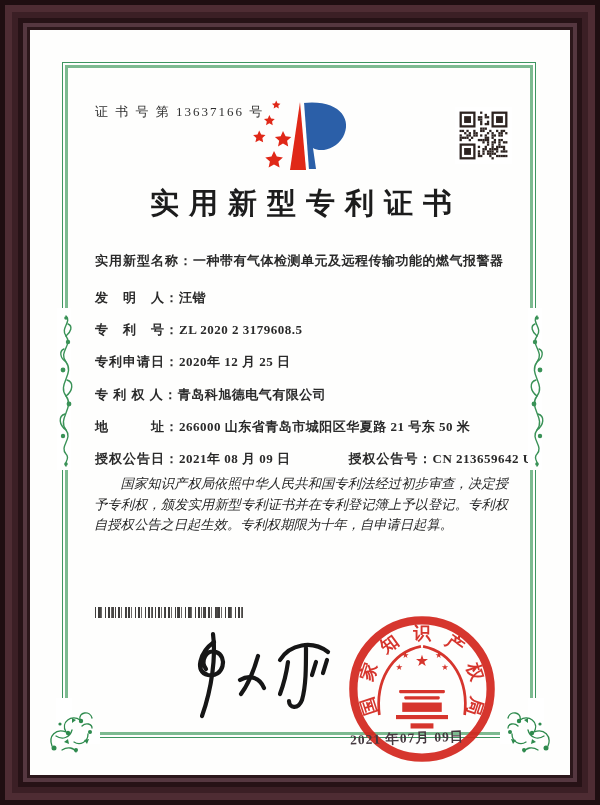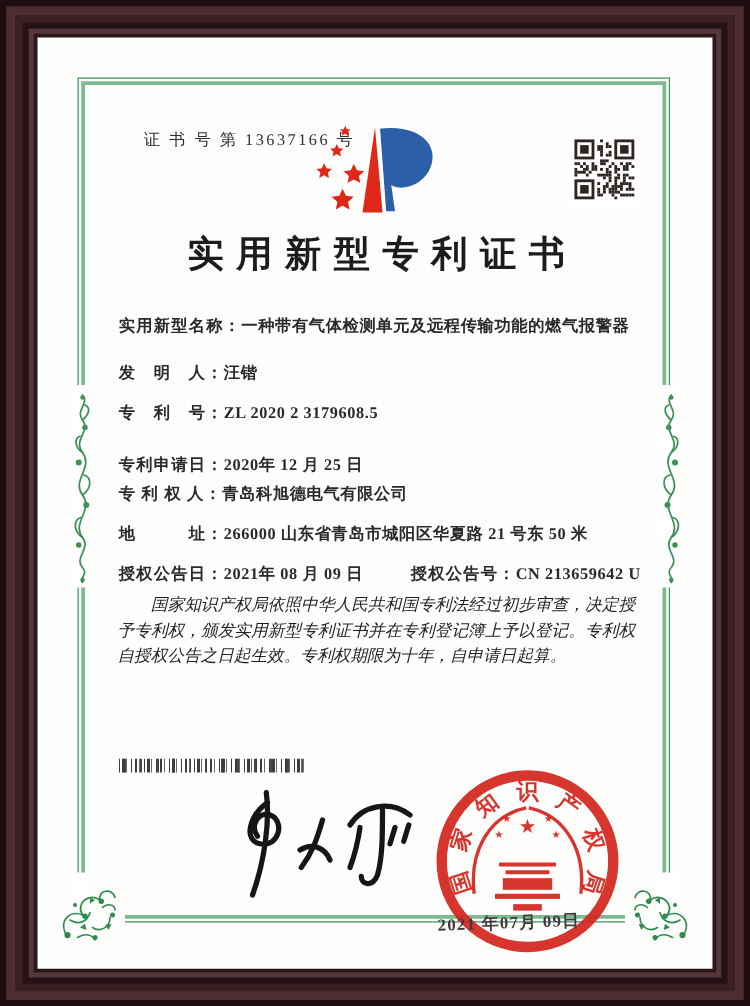--- a/index.html
+++ b/index.html
@@ -18,33 +18,33 @@
   }
   .matte { position:absolute; inset:30px; background:#fefefd; z-index:1; }
 
   
   .green-outer { position:absolute; left:62px; top:62px; right:64px; bottom:67px;
     border:1px solid #3d9560; padding:2px; z-index:2; }
   .green-inner { width:100%; height:100%; border:3px solid #7cba90; }
 
   .content { position:absolute; inset:0; z-index:3; color:#2a2a2a; }
 
-  .cert-no { position:absolute; left:95px; top:103px; font-size:13px; letter-spacing:2px; color:#2f2f2f;margin-left:20px; }
+  .cert-no { position:absolute; left:95px; top:103px; font-size:13px; letter-spacing:2px; color:#2f2f2f; }
 
   .logo { position:absolute; left:243px; top:93px; width:114px; height:88px; }
   .qr { position:absolute; left:455px; top:107px; width:57px; height:57px; }
 
   .title { position:absolute; left:0; top:184px; width:100%; text-align:center;
     font-size:29px; font-weight:700; letter-spacing:10px; color:#1c1c1c;padding-left:12px; }
 
   .rows { position:absolute; left:95px; top:252px; width:412px; font-size:13px; font-weight:700; }
   .row { position:absolute; left:0; white-space:nowrap; }
   .row .lab { letter-spacing:1px; }
   .row .val { letter-spacing:0.5px;text-align:right; }
-  .grant-pair { margin-left:38px; }
+  .grant-pair { margin-left:58px; }
 
   .paras { position:absolute; left:94px; top:474px; width:414px; font-size:13.3px;
     line-height:20.5px; font-style:italic; color:#1f1f1f; text-align:justify; }
   .paras p { text-indent:2em; }
 
   .barcode { position:absolute; left:95px; top:607px; width:148px; height:11px;
     background-image:
       repeating-linear-gradient(90deg,#3f3d3c 0 1px,transparent 1px 3px,#3f3d3c 3px 5px,transparent 5px 6px,#6a6866 6px 7px,transparent 7px 10px),
       repeating-linear-gradient(90deg,transparent 0 4px,#4a4846 4px 6px,transparent 6px 13px);
   }
@@ -293,21 +293,21 @@
       <rect x="3" y="17" width="5" height="5" fill="#fff"></rect>
       <rect x="4" y="18" width="3" height="3" fill="#2d2320"></rect>
     </svg>
 
   <div class="title">实用新型专利证书</div>
 
   <div class="rows">
     <div class="row" style="top:0"><span class="lab">实用新型名称：</span><span class="val">一种带有气体检测单元及远程传输功能的燃气报警器</span></div>
     <div class="row" style="top:37px"><span class="lab">发　明　人：</span><span class="val">汪锴</span></div>
     <div class="row" style="top:69px"><span class="lab">专　利　号：</span><span class="val">ZL 2020 2 3179608.5</span></div>
-    <div class="row" style="top:111px"><span class="lab">专利申请日：</span><span class="val">2020年 12 月 25 日</span></div>
+    <div class="row" style="top:101px"><span class="lab">专利申请日：</span><span class="val">2020年 12 月 25 日</span></div>
     <div class="row" style="top:134px"><span class="lab">专 利 权 人：</span><span class="val">青岛科旭德电气有限公司</span></div>
     <div class="row" style="top:166px"><span class="lab">地　　　址：</span><span class="val">266000 山东省青岛市城阳区华夏路 21 号东 50 米</span></div>
     <div class="row" style="top:198px">
       <span class="lab">授权公告日：</span><span class="val">2021年 08 月 09 日</span><span class="lab grant-pair">授权公告号：</span><span class="val">CN 213659642 U</span>
     </div>
   </div>
 
   <div class="paras">
     <p>国家知识产权局依照中华人民共和国专利法经过初步审查，决定授予专利权，颁发实用新型专利证书并在专利登记簿上予以登记。专利权自授权公告之日起生效。专利权期限为十年，自申请日起算。</p>
   </div>

